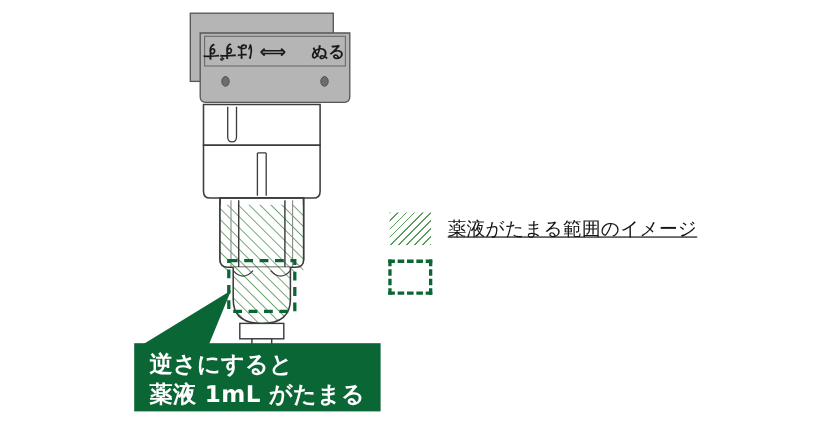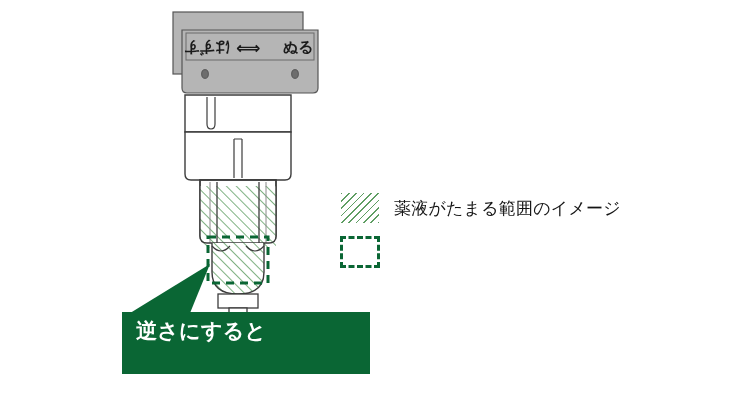--- a/index.html
+++ b/index.html
@@ -54,23 +54,24 @@
   }
   #cap-label-nuru {
     left: 283px;
     top: 40px;
     text-align: right;
   }
 
   
   #legend {
     position: absolute;
-    left: 340px;
+    left: 353px;
     top: 186px;
     width: 370px;
+    text-decoration: underline;
   }
   .legend-row {
     display: flex;
     align-items: center;
     height: 44px;
   }
   .legend-swatch {
     width: 40px;
     height: 32px;
     flex: 0 0 40px;
@@ -110,21 +111,21 @@
   }
   #callout-pointer {
     position: absolute;
     left: 0;
     top: 0;
   }
   #callout-box {
     position: absolute;
     left: 0;
     top: 50px;
-    width: 248px;
+    width: 224px;
     height: 62px;
     background: #0a6634;
     box-sizing: border-box;
     padding: 6px 0 0 14px;
   }
   .callout-line {
     font-family: "DejaVu Sans", "Liberation Sans", sans-serif;
     font-size: 21px;
     font-weight: 700;
     color: #ffffff;
@@ -235,17 +236,18 @@
   </div>
 
   <div id="callout">
 
     <svg id="callout-pointer" width="228" height="60" viewBox="0 0 228 60">
       <path d="M0,56 L88,2 L66,56 Z" fill="#0a6634"></path>
     </svg>
 
     <div id="callout-box">
       <div class="callout-line">逆さにすると</div>
+      <div class="callout-line">薬液 1mL がたまる</div>
     </div>
 
   </div>
 
 </div>
 
 </body></html>

